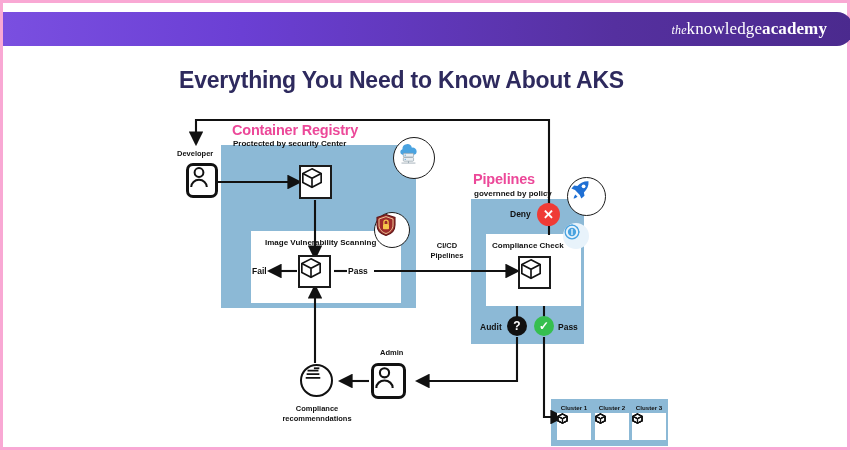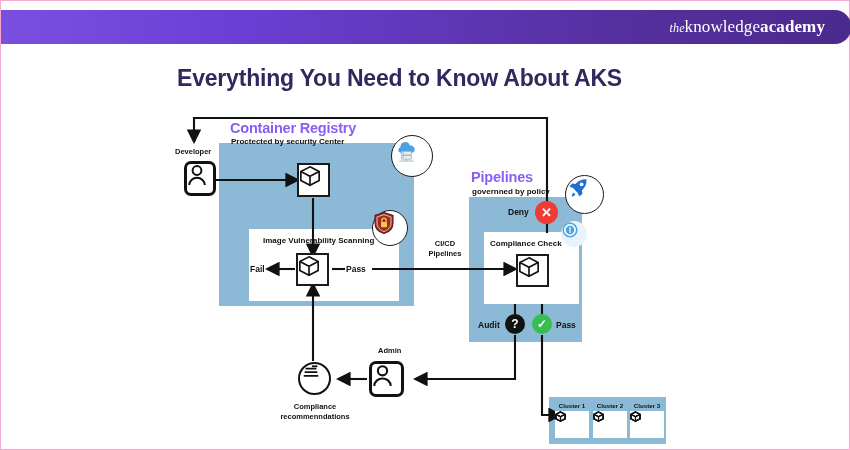--- a/index.html
+++ b/index.html
@@ -6,21 +6,21 @@
   html, body {
     width: 850px; height: 450px;
     background: #ffffff;
     font-family: "Liberation Sans", sans-serif;
     overflow: hidden;
   }
   #page {
     position: relative;
     width: 850px; height: 450px;
     background: #ffffff;
-    border: 1px solid #f9a8d4;
+    border: 3px solid #f9a8d4;
   }
 
   
   .header-bar {
     position: absolute;
     left: 0; top: 9px;
     width: 850px; height: 34px;
     background: linear-gradient(90deg, #7a4fe0 0%, #6b3fd4 28%, #55309f 72%, #4b2a8e 100%);
     border-top-right-radius: 16px;
     border-bottom-right-radius: 16px;
@@ -53,21 +53,21 @@
   
   .canvas { position: absolute; left: 0; top: 0; width: 850px; height: 450px; }
   .canvas svg { position: absolute; left: 0; top: 0; }
 
   
   .panel { position: absolute; background: #8cb9d6; }
   .inner-box { position: absolute; background: #ffffff; }
 
   
   .lbl { position: absolute; white-space: nowrap; color: #111111; font-weight: 700; }
-  .grp-title { font-size: 14.5px; font-weight: 700; color: #8b5cf6; letter-spacing: -.2px; }
+  .grp-title { font-size: 14.5px; font-weight: 700; color: #ec4899; letter-spacing: -.2px; }
   .grp-sub   { font-size: 8px;  font-weight: 700; color: #111; text-align: center; }
   .tiny      { font-size: 7.5px; font-weight: 700; }
   .small     { font-size: 8.5px; font-weight: 700; }
   .mid       { font-size: 8px;  font-weight: 700; }
 
   
   .cube-box {
     position: absolute;
     background: #ffffff;
     border: 2.2px solid #1b1b1b;

